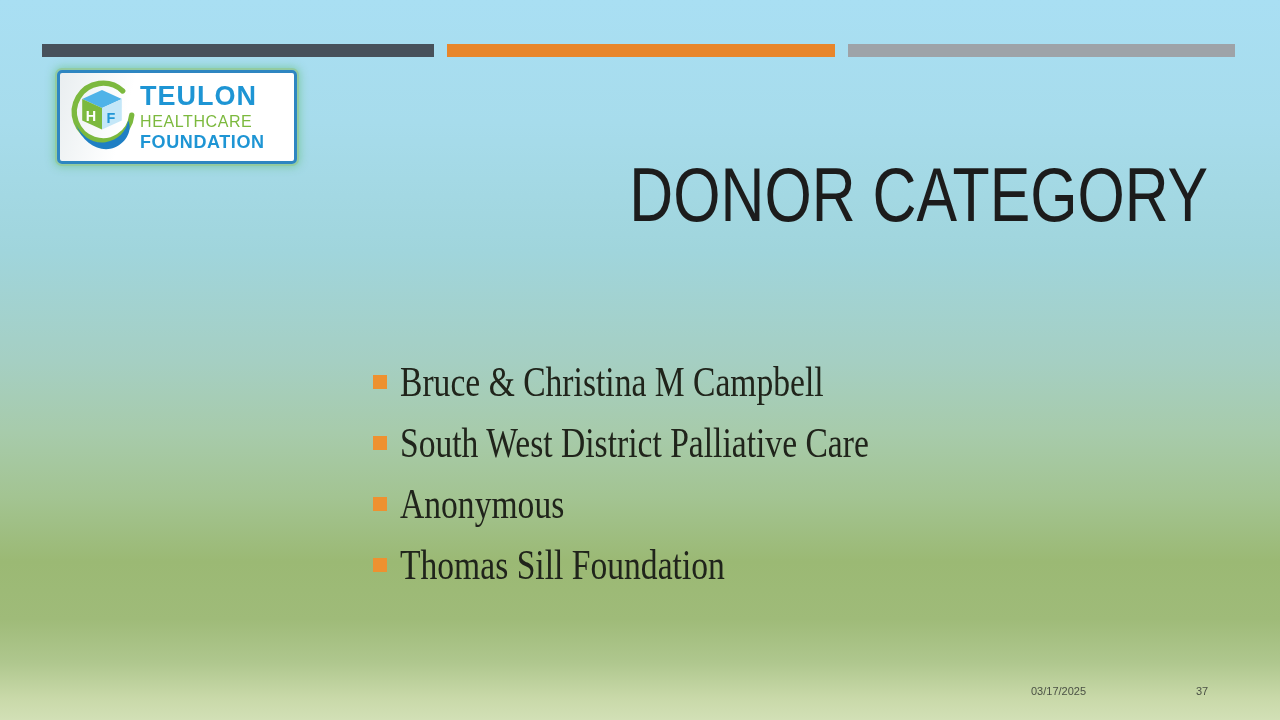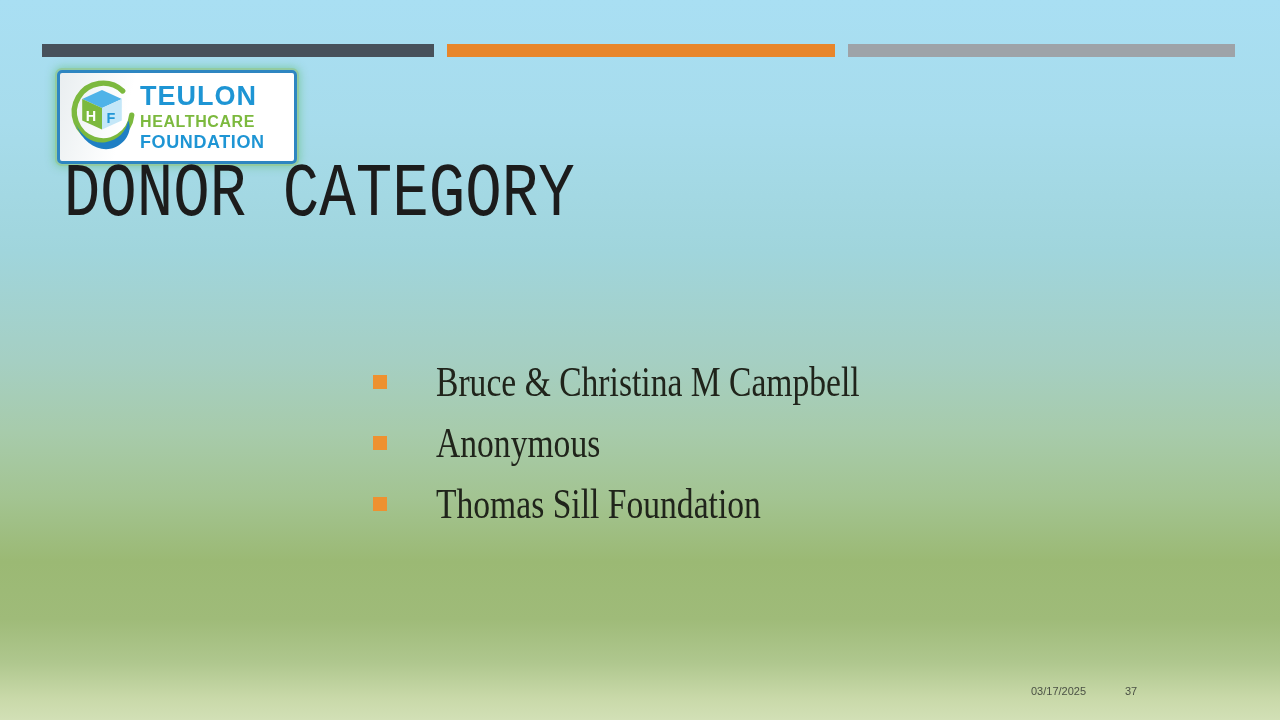--- a/index.html
+++ b/index.html
@@ -35,58 +35,58 @@
     width: 240px; height: 94px;
     background: linear-gradient(105deg, #e9eef0 0%, #ffffff 30%, #ffffff 100%);
     border: 3px solid #2E86C1; border-radius: 5px;
     box-shadow: 0 0 0 2px #93CBA0, 0 0 9px 3px rgba(120, 200, 160, 0.85);
     display: flex; align-items: center;
     padding: 3px 6px; box-sizing: border-box;
   }
   .logo-icon { width: 72px; height: 80px; flex: none; }
   .logo-text { display: flex; flex-direction: column; justify-content: space-between; line-height: 1; margin-left: 2px; }
   .logo-teulon     { color: #1E95D4; font-weight: bold; font-size: 27px; letter-spacing: 1px; }
-  .logo-healthcare { color: #7CB93E; font-weight: bold; font-size: 16px; letter-spacing: 0.6px; margin-top: 4px; }
+  .logo-healthcare { color: #7CB93E; font-weight: normal; font-size: 16px; letter-spacing: 0.6px; margin-top: 4px; }
   .logo-foundation { color: #1E95D4; font-weight: bold; font-size: 18px; letter-spacing: 0.6px; margin-top: 3px; }
 
   
   .title {
     position: absolute; left: 0; top: 152px; width: 1280px;
-    text-align: left; color: #1C1C1C;
-    font-family: Liberation Mono, monospace;
+    text-align: right; color: #1C1C1C;
+    font-family: Liberation Sans, sans-serif;
   }
   .title-line1 { font-size: 76px; line-height: 86px; }
   .title-line2 { font-size: 98px; line-height: 98px; }
   .title-line1 > span, .title-line2 > span {
     display: inline-block;
     transform: scaleX(0.8);
     transform-origin: 50% 50%;
     white-space: nowrap;
   }
 
   
   .bullets { position: absolute; left: 373px; top: 351px; margin: 0; padding: 0; list-style: none; }
-  .bullets li { display: flex; align-items: center; height: 61px; gap: 36px; }
+  .bullets li { display: flex; align-items: center; height: 61px; }
   .bullet-sq { width: 14px; height: 14px; background: #EE9130; margin-right: 13px; flex: none; }
   .bullet-text {
     display: inline-block;
     font-family: "Liberation Serif", serif;
     font-size: 42px; color: #20241B;
     transform: scaleX(0.8);
     transform-origin: 0 50%;
     white-space: nowrap;
   }
 
   
   .footer-date, .slide-number {
     position: absolute; top: 685px;
     font-size: 11px; color: #4B5145;
   }
   .footer-date { left: 1031px; }
-  .slide-number { left: 1125px; text-align: right; }
+  .slide-number { left: 1196px; text-align: right; }
 </style>
 </head>
 <body>
 
 <div class="slide">
 
   <div class="bar bar-dark"></div>
   <div class="bar bar-orange"></div>
   <div class="bar bar-gray"></div>
 
@@ -113,20 +113,24 @@
     </div>
   </div>
 
   <ul class="bullets">
     <li>
       <span class="bullet-sq"></span>
       <span class="bullet-text">Bruce &amp; Christina M Campbell</span>
     </li>
     <li>
       <span class="bullet-sq"></span>
+      <span class="bullet-text">South West District Palliative Care</span>
+    </li>
+    <li>
+      <span class="bullet-sq"></span>
       <span class="bullet-text">Anonymous</span>
     </li>
     <li>
       <span class="bullet-sq"></span>
       <span class="bullet-text">Thomas Sill Foundation</span>
     </li>
   </ul>
 
   <div class="footer-date">03/17/2025</div>
   <div class="slide-number">37</div>

